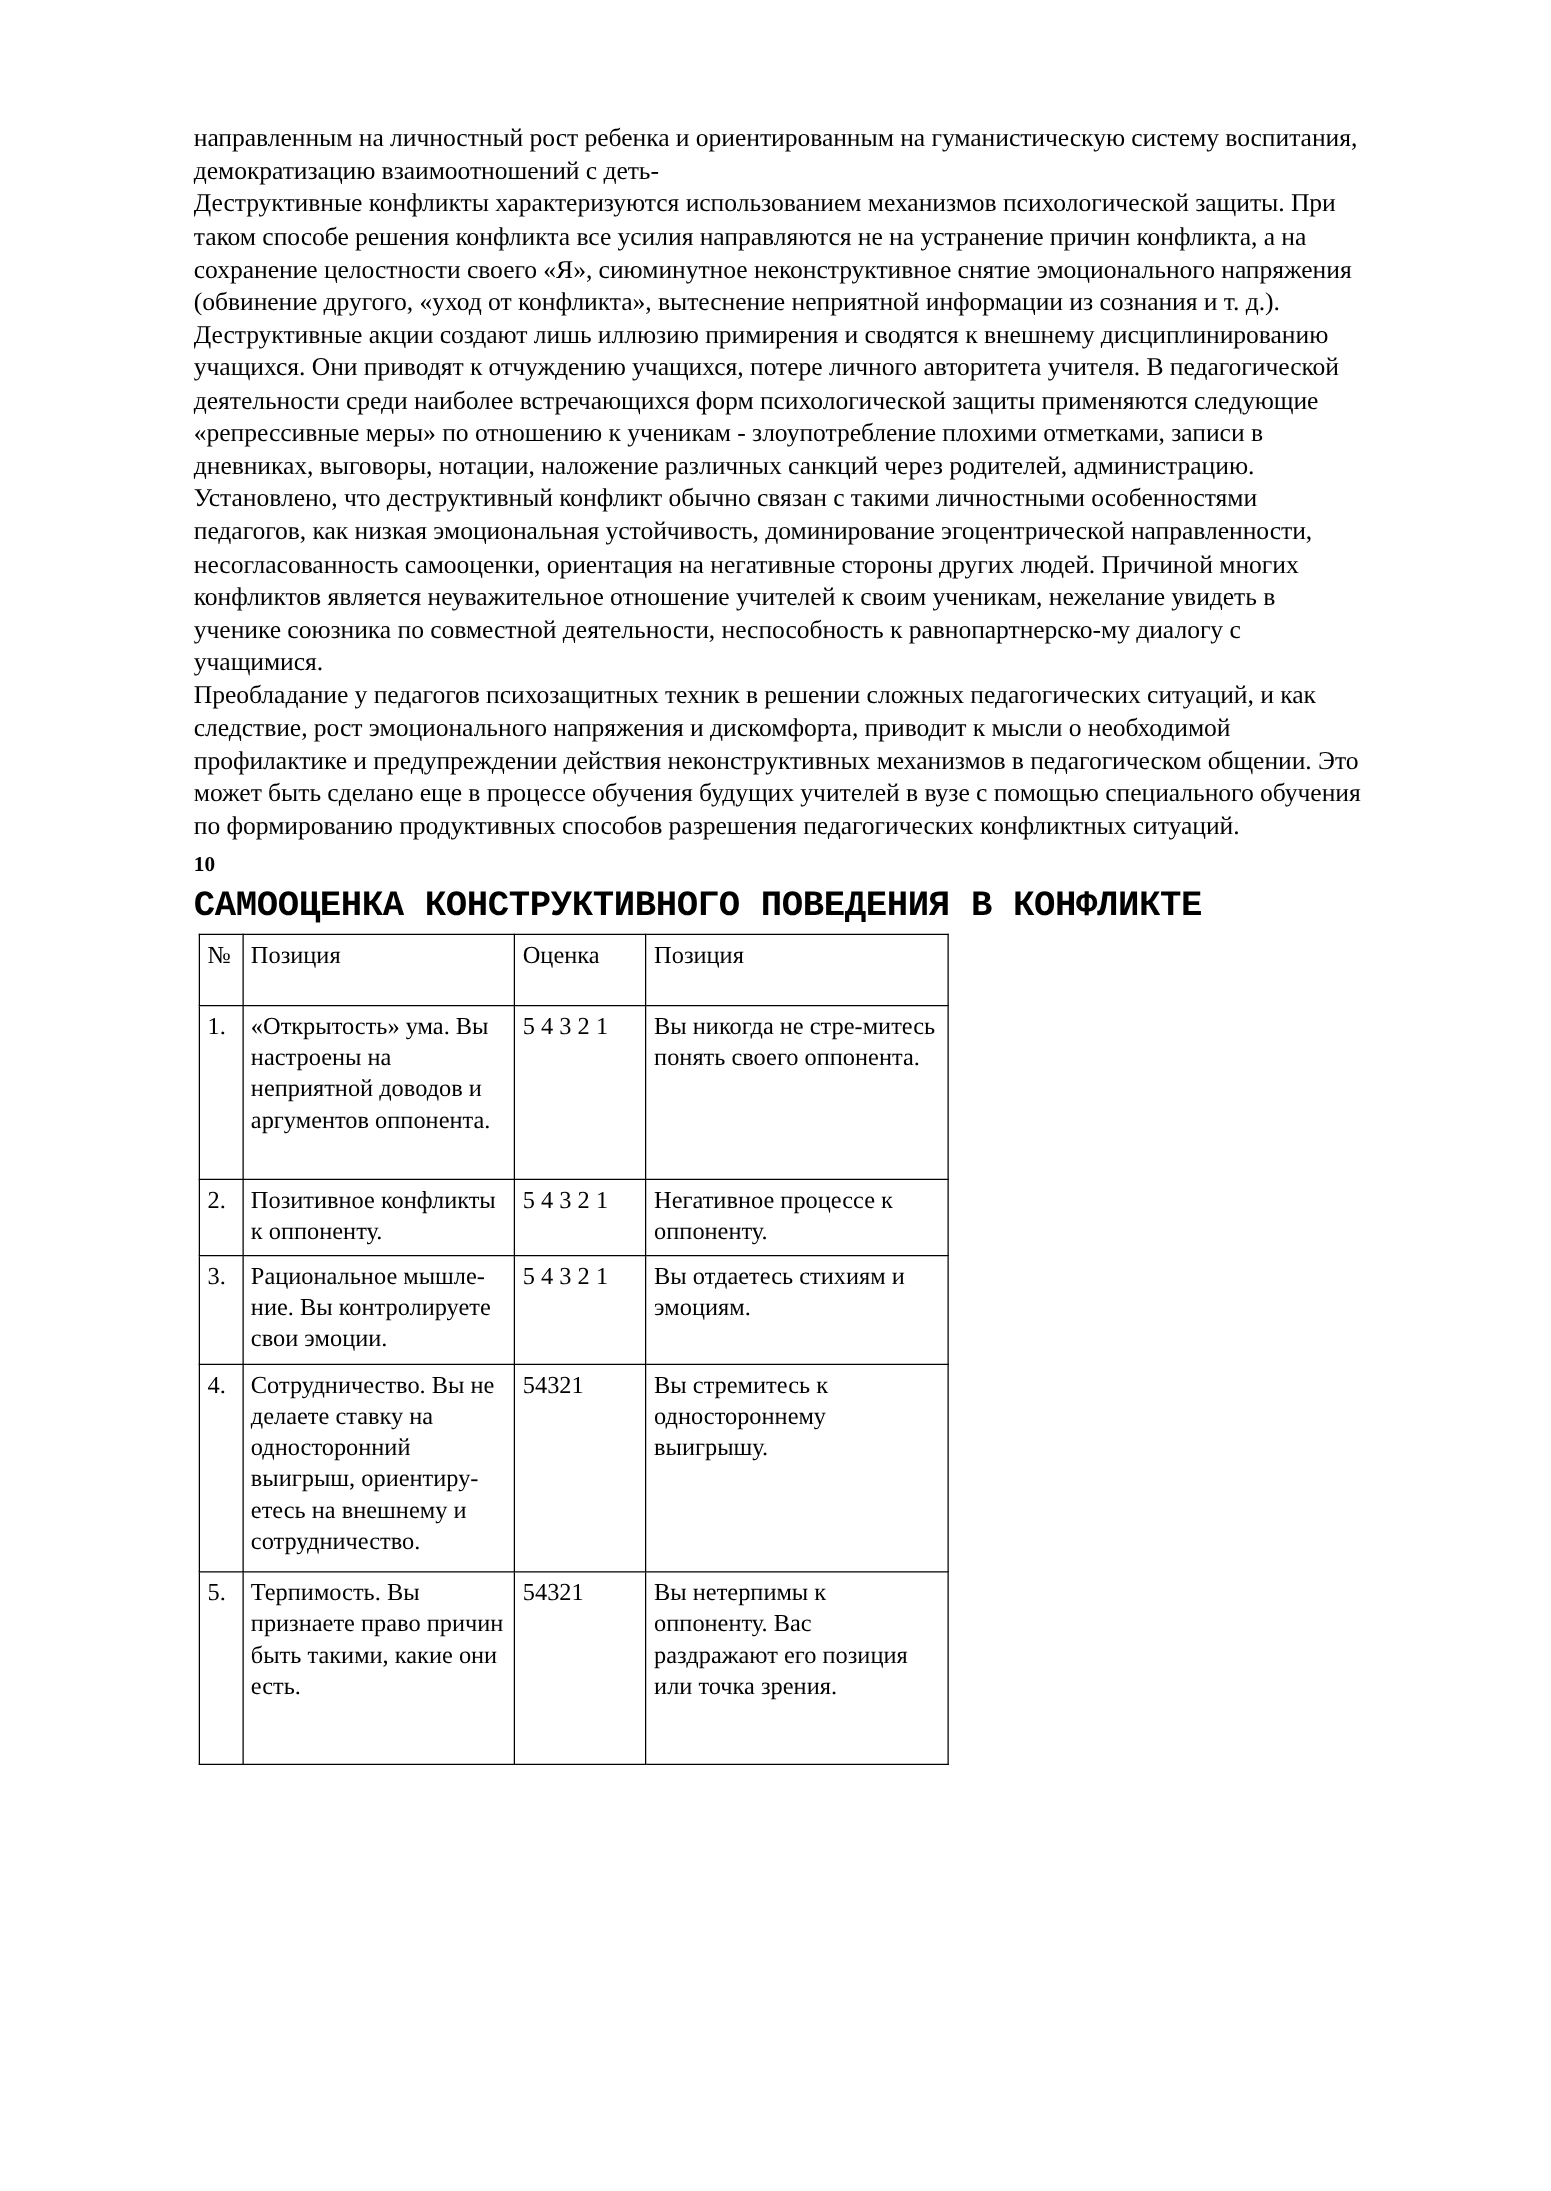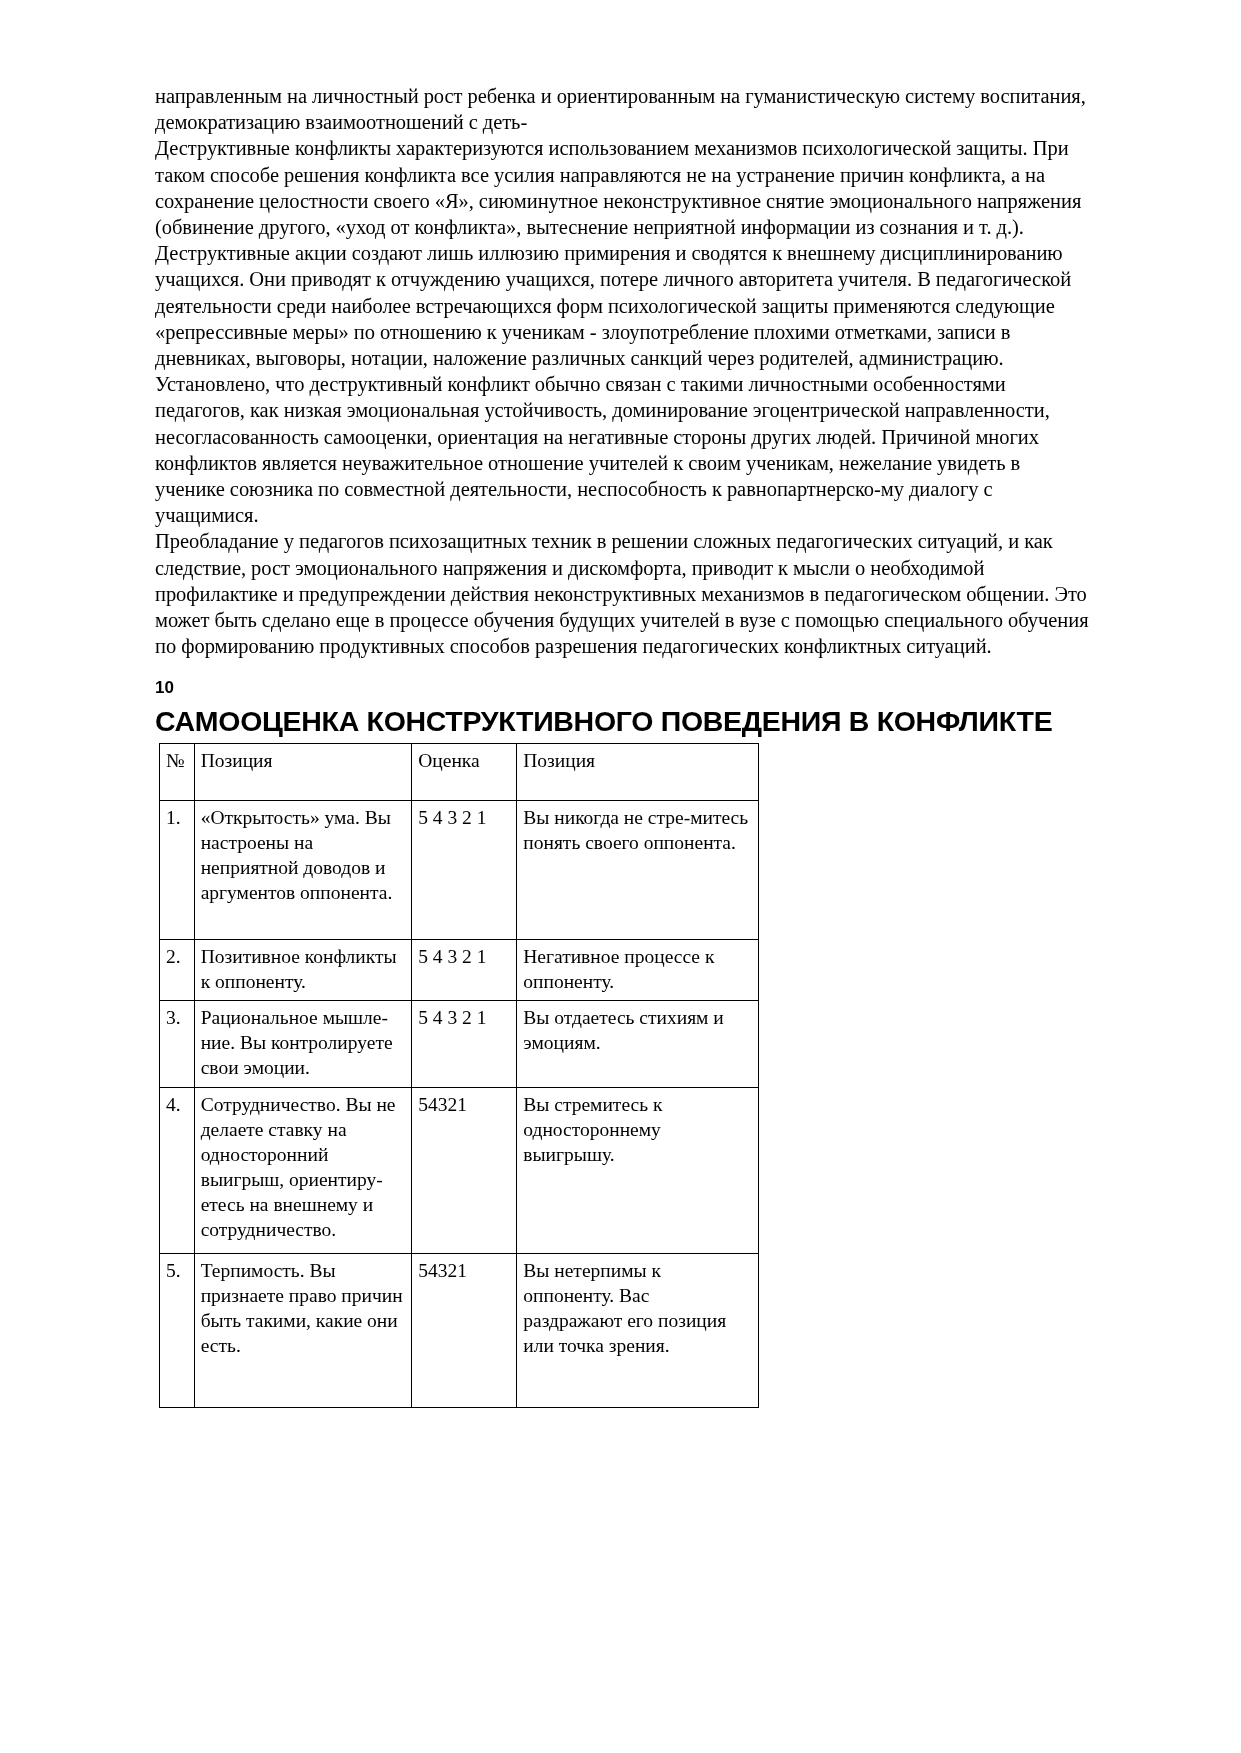--- a/index.html
+++ b/index.html
@@ -17,42 +17,42 @@
     width: 1241px;
     height: 1753px;
     margin: 0 auto;
     background: #ffffff;
     overflow: hidden;
     box-sizing: border-box;
   }
   .content {
     position: absolute;
     left: 155px;
-    top: 83px;
+    top: 98px;
     width: 940px;
   }
   .body-text {
     font-size: 20.5px;
     line-height: 26.2px;
     text-align: left;
     margin: 0;
     letter-spacing: -0.05px;
   }
   .body-text .para {
     margin: 0;
   }
   .page-number {
     font-size: 17px;
     font-weight: bold;
     line-height: 22px;
-    margin: 18px 0 0 0;
-    font-family: Liberation Sans, sans-serif;
+    margin: 7px 0 0 0;
+    font-family: Liberation Serif, serif;
   }
   .section-heading {
-    font-family: Liberation Sans, sans-serif;
+    font-family: Liberation Mono, monospace;
     font-weight: bold;
     font-size: 28.5px;
     line-height: 36px;
     letter-spacing: -0.3px;
     margin: 4px 0 4px 0;
     white-space: nowrap;
   }
   .instruction {
     font-size: 20.5px;
     line-height: 26.2px;

